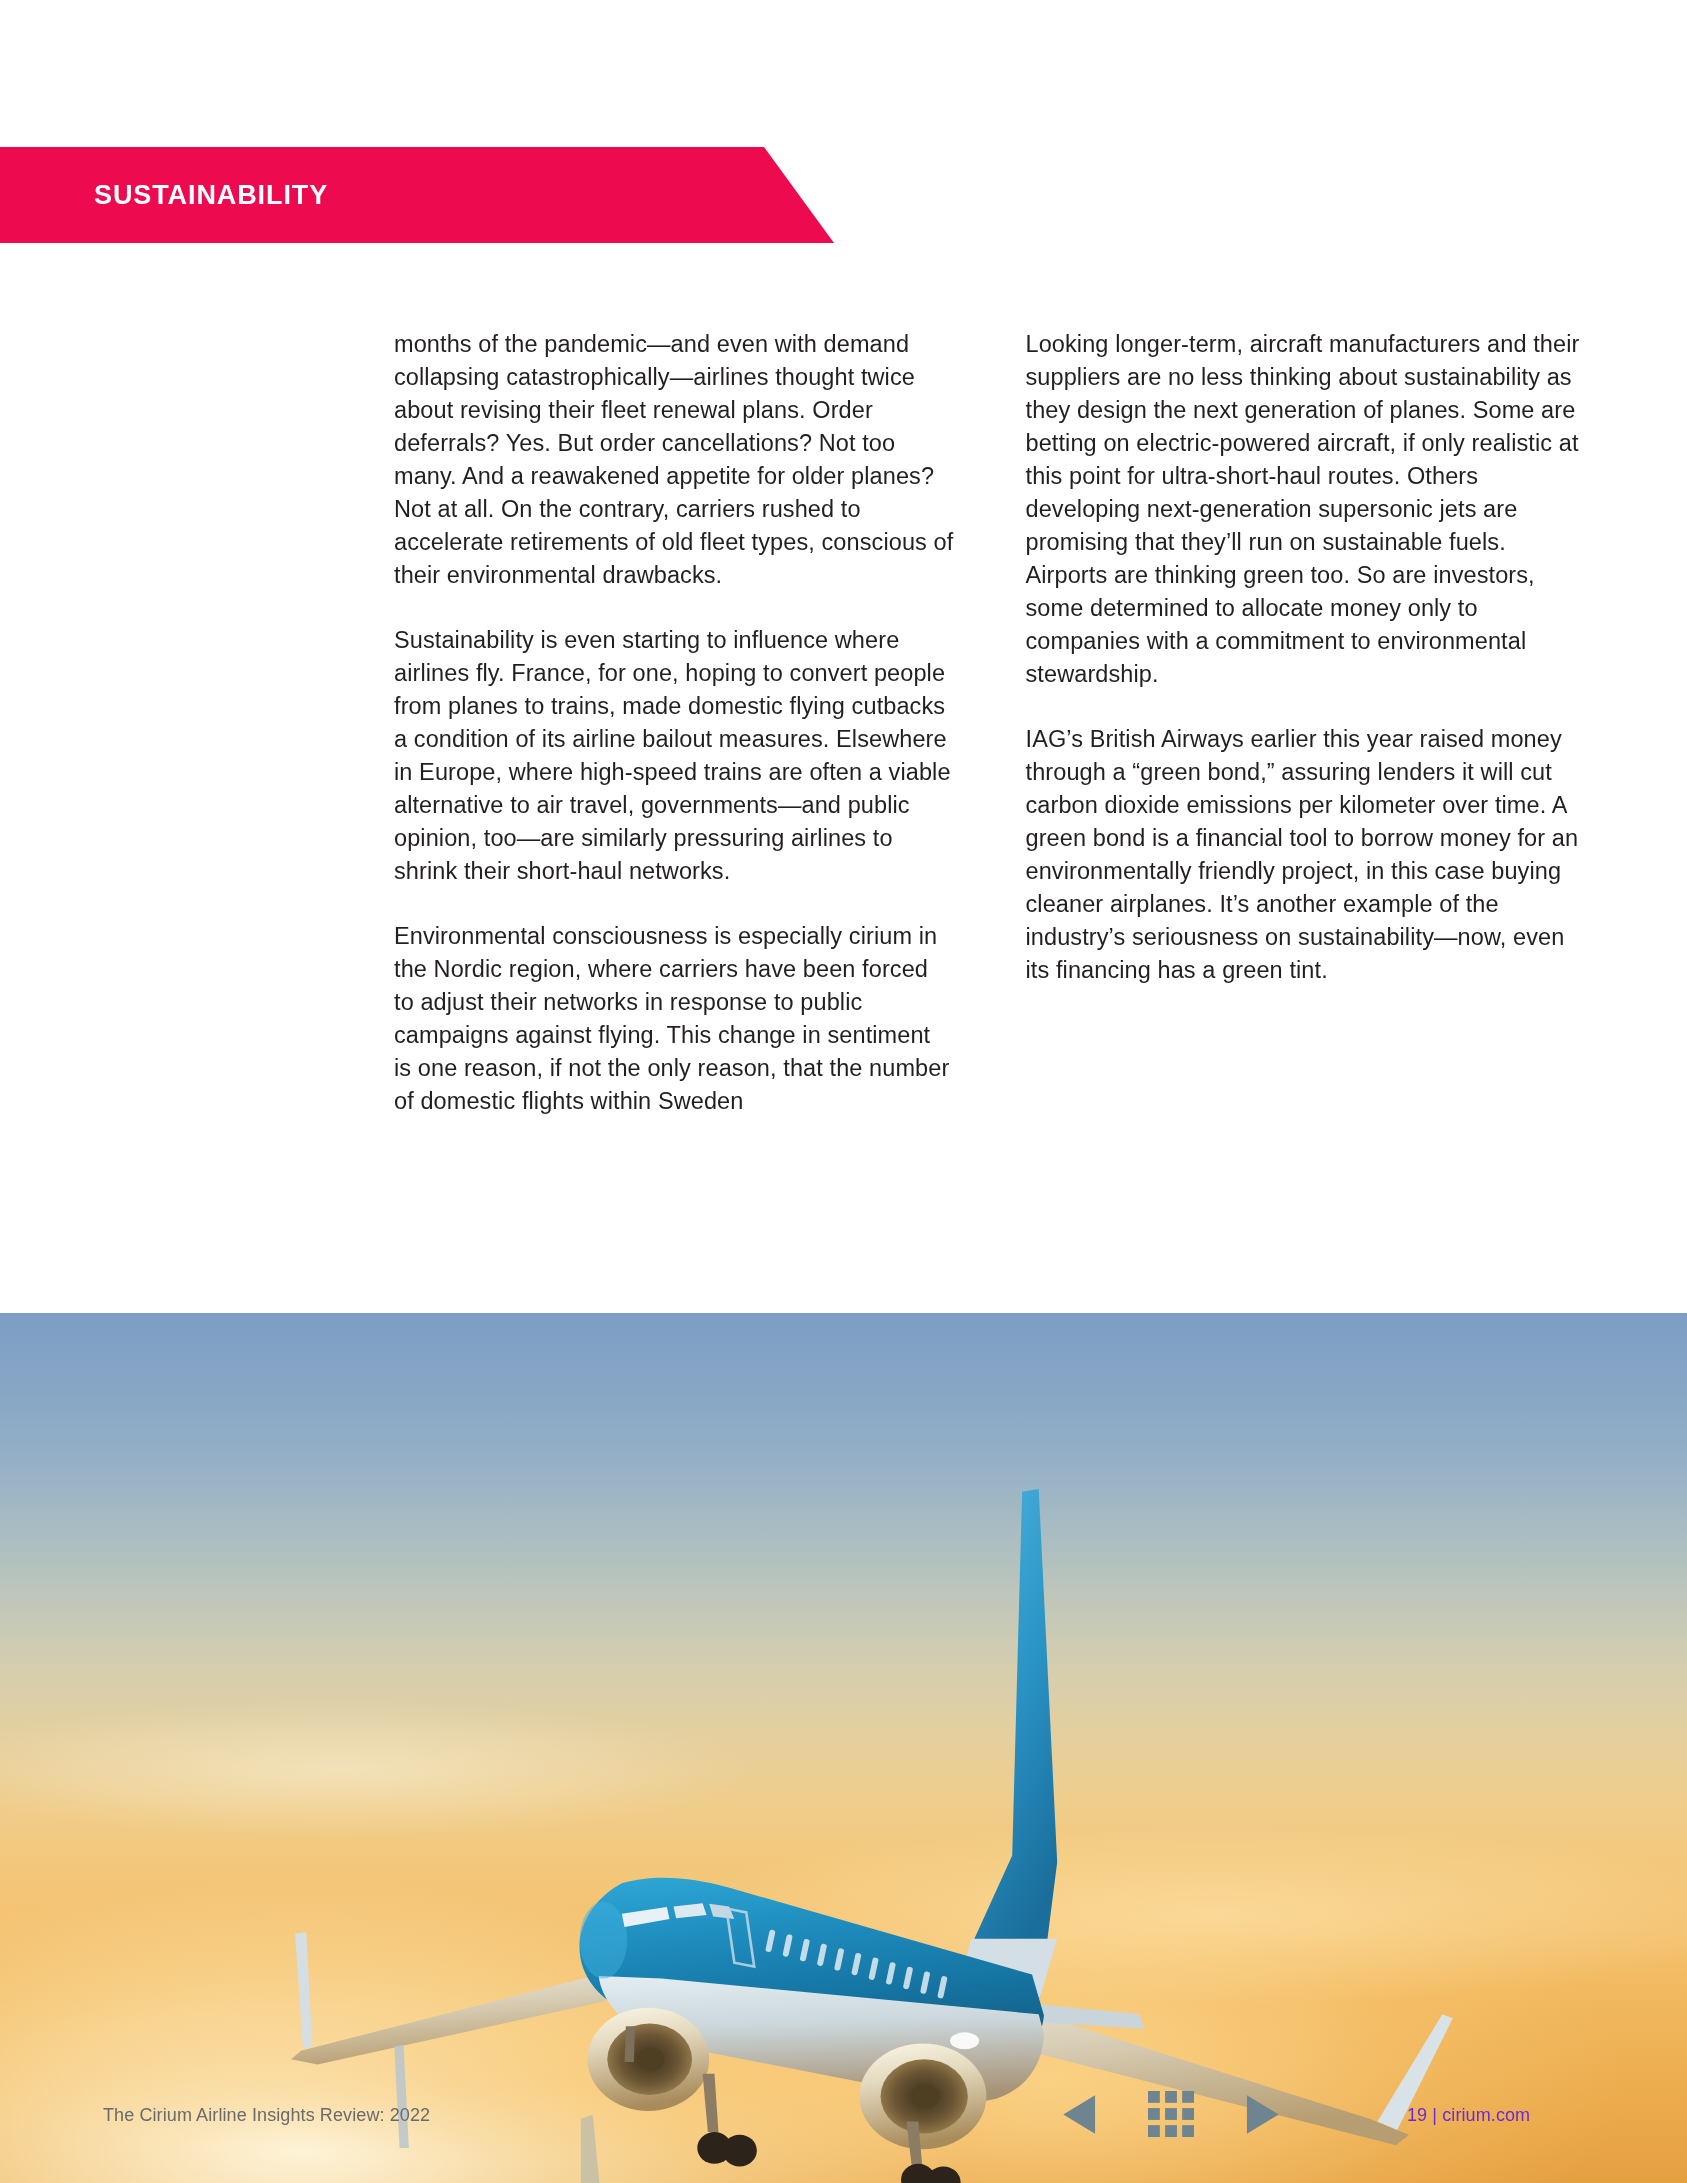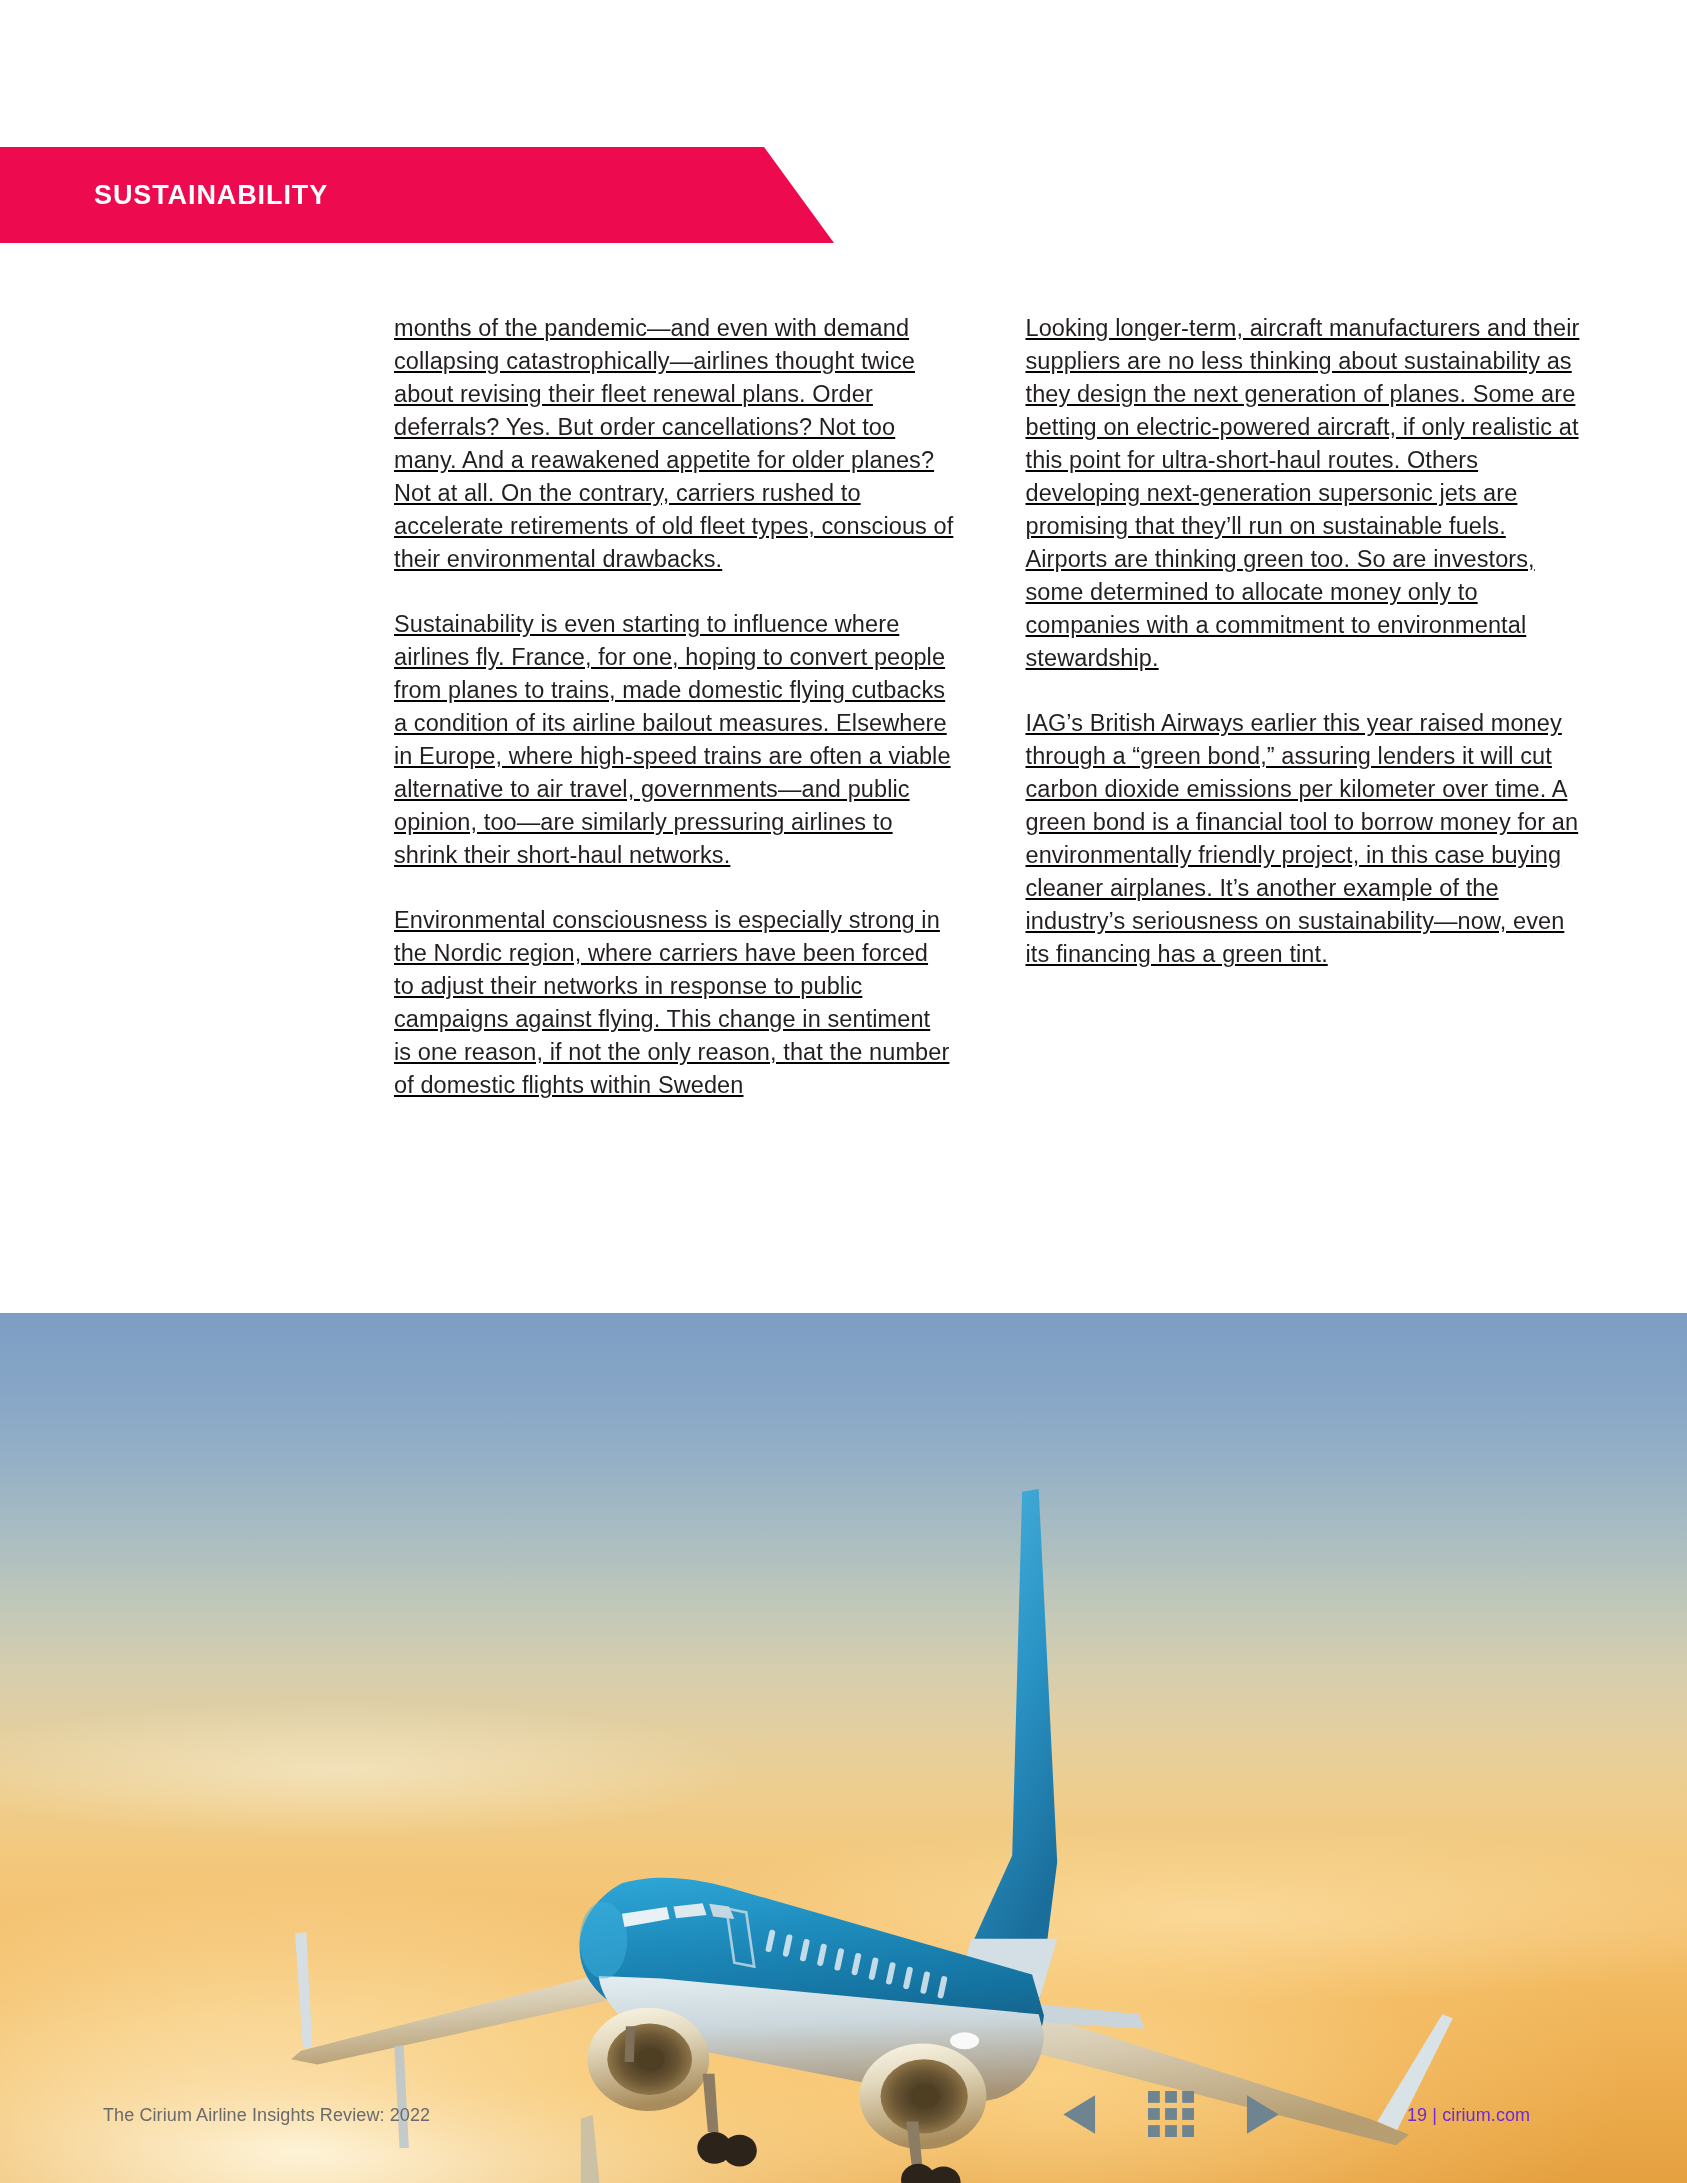--- a/index.html
+++ b/index.html
@@ -44,25 +44,24 @@
     font-weight:bold;
     letter-spacing:0.9px;
     line-height:1;
     white-space:nowrap;
   }
 
   
   .columns {
     position:absolute;
     left:394px;
-    top:312px;
+    top:328px;
     width:1191px;
     display:flex;
     gap:72px;
-    text-decoration:underline;
   }
   .col {
     width:564px;
   }
   .col p {
     color:#231f20;
     font-size:23.5px;
     line-height:33px;
     letter-spacing:0.1px;
     font-weight:400;
@@ -160,21 +159,21 @@
   <div class="banner-wrap">
     <div class="banner-shape"></div>
     <div class="banner-title">SUSTAINABILITY</div>
   </div>
 
   <div class="columns">
 
     <div class="col">
       <p>months of the pandemic—and even with demand collapsing catastrophically—airlines thought twice about revising their fleet renewal plans. Order deferrals? Yes. But order cancellations? Not too many. And a reawakened appetite for older planes? Not at all. On the contrary, carriers rushed to accelerate retirements of old fleet types, conscious of their environmental drawbacks.</p>
       <p>Sustainability is even starting to influence where airlines fly. France, for one, hoping to convert people from planes to trains, made domestic flying cutbacks a condition of its airline bailout measures. Elsewhere in Europe, where high-speed trains are often a viable alternative to air travel, governments—and public opinion, too—are similarly pressuring airlines to shrink their short-haul networks.</p>
-      <p>Environmental consciousness is especially strong in the Nordic region, where carriers have been forced to adjust their networks in response to public campaigns against flying. This change in sentiment is one reason, if not the only reason, that the number of domestic flights within Sweden</p>
+      <p>Environmental consciousness is especially cirium in the Nordic region, where carriers have been forced to adjust their networks in response to public campaigns against flying. This change in sentiment is one reason, if not the only reason, that the number of domestic flights within Sweden</p>
     </div>
 
     <div class="col">
       <p>Looking longer-term, aircraft manufacturers and their suppliers are no less thinking about sustainability as they design the next generation of planes. Some are betting on electric-powered aircraft, if only realistic at this point for ultra-short-haul routes. Others developing next-generation supersonic jets are promising that they’ll run on sustainable fuels. Airports are thinking green too. So are investors, some determined to allocate money only to companies with a commitment to environmental stewardship.</p>
       <p>IAG’s British Airways earlier this year raised money through a “green bond,” assuring lenders it will cut carbon dioxide emissions per kilometer over time. A green bond is a financial tool to borrow money for an environmentally friendly project, in this case buying cleaner airplanes. It’s another example of the industry’s seriousness on sustainability—now, even its financing has a green tint.</p>
     </div>
 
   </div>
 
   <div class="photo">

